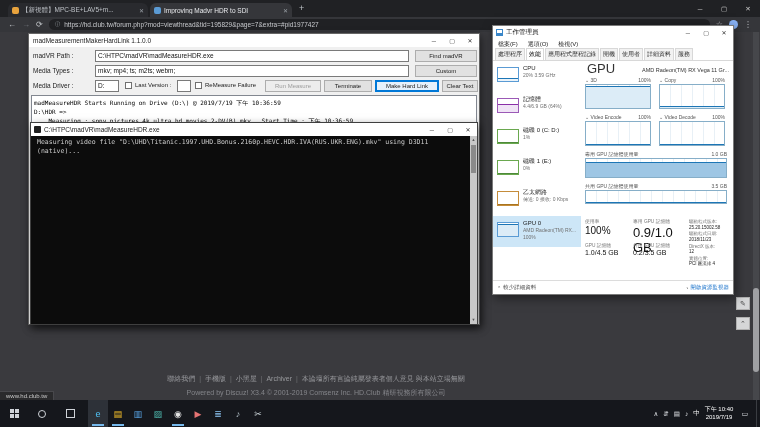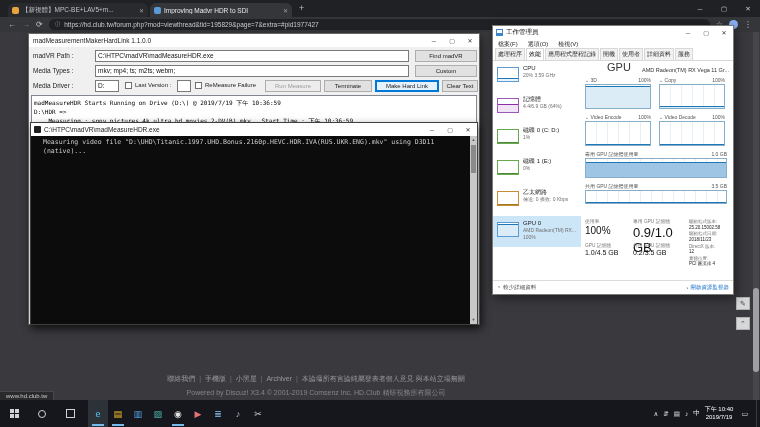--- a/index.html
+++ b/index.html
@@ -66,21 +66,21 @@
   .mhl { left:346px; width:64px; border:1px solid #0078d7; box-shadow:inset 0 0 0 1px #0078d7; background:#e5f1fb; }
   .clearbtn { left:413px; width:36px; }
   .mlog { position:absolute; left:2px; top:61px; right:2px; bottom:2px; background:#fff; border:1px solid #828790; font-family:"DejaVu Sans Mono", monospace; font-size:6px; color:#000; padding:2px; line-height:1.5; overflow:hidden; }
   .mlog div { white-space:pre-wrap; }
 
   
   .console { position:absolute; left:30px; top:122px; width:448px; height:203px; background:#0c0c0c; border:1px solid #3f3f3f; box-shadow:2px 3px 8px rgba(0,0,0,.5); z-index:3; }
   .ctitle { position:absolute; left:0; top:0; right:0; height:13px; background:#fff; display:flex; align-items:center; }
   .cmdicon { width:7px; height:7px; margin:0 3px; background:#1f1f1f; border-radius:1px; flex:0 0 auto; }
   .ctitle-text { flex:1; font-size:6.5px; color:#222; white-space:nowrap; overflow:hidden; }
-  .cbody { position:absolute; left:0; top:13px; right:7px; bottom:0; color:#cccccc; font-family:"DejaVu Sans Mono", monospace; font-size:6.5px; padding:2px 12px; line-height:1.4; white-space:pre-wrap; }
+  .cbody { position:absolute; left:0; top:13px; right:7px; bottom:0; color:#cccccc; font-family:"DejaVu Sans Mono", monospace; font-size:6.5px; padding:2px 6px; line-height:1.4; white-space:pre-wrap; }
   .cscroll { position:absolute; right:0; top:13px; width:7px; bottom:0; background:#c8c8c8; }
   .cthumb { position:absolute; left:1px; top:9px; width:5px; height:28px; background:#8a8a8a; }
   .carrow { position:absolute; left:0; width:7px; height:8px; font-size:4px; color:#555; text-align:center; line-height:8px; }
   .ca-up { top:0; } .ca-dn { bottom:0; }
 
   
   .tm { position:absolute; left:492px; top:25px; width:242px; height:270px; background:#fff; border:1px solid #7a7a7a; box-shadow:2px 3px 10px rgba(0,0,0,.5); z-index:4; color:#222; }
   .tmtitle { position:absolute; left:0; top:0; right:0; height:13px; background:#fff; display:flex; align-items:center; }
   .tmicon { width:7px; height:7px; margin:0 3px; border:1px solid #3a86c8; background:linear-gradient(to top,#3a86c8 40%,#fff 40%); flex:0 0 auto; }
   .tmtitle-text { flex:1; font-size:6.5px; color:#111; white-space:nowrap; overflow:hidden; }
@@ -95,21 +95,21 @@
   .thumb { position:absolute; left:4px; top:6px; width:22px; height:15px; background:#fff; border:1px solid #999; }
   .thumb i { position:absolute; left:0; right:0; bottom:0; display:block; }
   .t-cpu { border-color:#5a9bd4; } .t-cpu i { height:20%; background:#eaf3fa; border-top:1px solid #1d76b6; }
   .t-mem { border-color:#9b59b6; } .t-mem i { height:64%; background:#f0e4f6; border-top:1px solid #8a2fa8; }
   .t-dsk { border-color:#6aa84f; } .t-dsk i { height:6%; background:#e7f2e2; border-top:1px solid #4e8a3a; }
   .t-eth { border-color:#c58c3a; } .t-eth i { height:5%; background:#f7eedd; border-top:1px solid #a9751f; }
   .t-gpu { border-color:#5a9bd4; } .t-gpu i { height:92%; background:#dcecf7; border-top:1px solid #1d76b6; }
   .tsname { font-size:6px; color:#1a1a1a; line-height:1.2; white-space:nowrap; overflow:hidden; }
   .tsdet { font-size:5px; color:#707070; line-height:1.3; white-space:nowrap; overflow:hidden; }
   .tmmain { position:absolute; left:88px; top:35px; right:0; bottom:14px; overflow:hidden; }
-  .gpu-h { position:absolute; left:6px; top:0; font-size:11px; font-weight:400; color:#333;margin-left:20px; }
+  .gpu-h { position:absolute; left:6px; top:0; font-size:13px; font-weight:400; color:#333; }
   .gpu-dev { position:absolute; right:4px; top:6px; max-width:92px; font-size:5.5px; color:#333; text-align:right; white-space:nowrap; overflow:hidden; }
   .cwrap { position:absolute; width:66px; }
   .cw1 { left:4px; top:16px; } .cw2 { left:78px; top:16px; }
   .cw3 { left:4px; top:53px; } .cw4 { left:78px; top:53px; }
   .chead { display:flex; justify-content:space-between; font-size:5px; color:#555; height:7px; white-space:nowrap; overflow:hidden; }
   .chart { position:relative; height:25px; border:1px solid #86aec8; background:#fff; background-image:repeating-linear-gradient(90deg, transparent 0 10px, #e8f0f6 10px 11px); overflow:hidden; }
   .cfill { position:absolute; left:0; right:0; bottom:0; background:#dcecf7; border-top:1px solid #1d76b6; }
   .f97 { height:96%; } .f2 { height:2px; } .f0 { height:1px; background:none; }
   .memwrap { position:absolute; left:4px; width:142px; }
   .mw1 { top:90px; } .mw2 { top:122px; }

